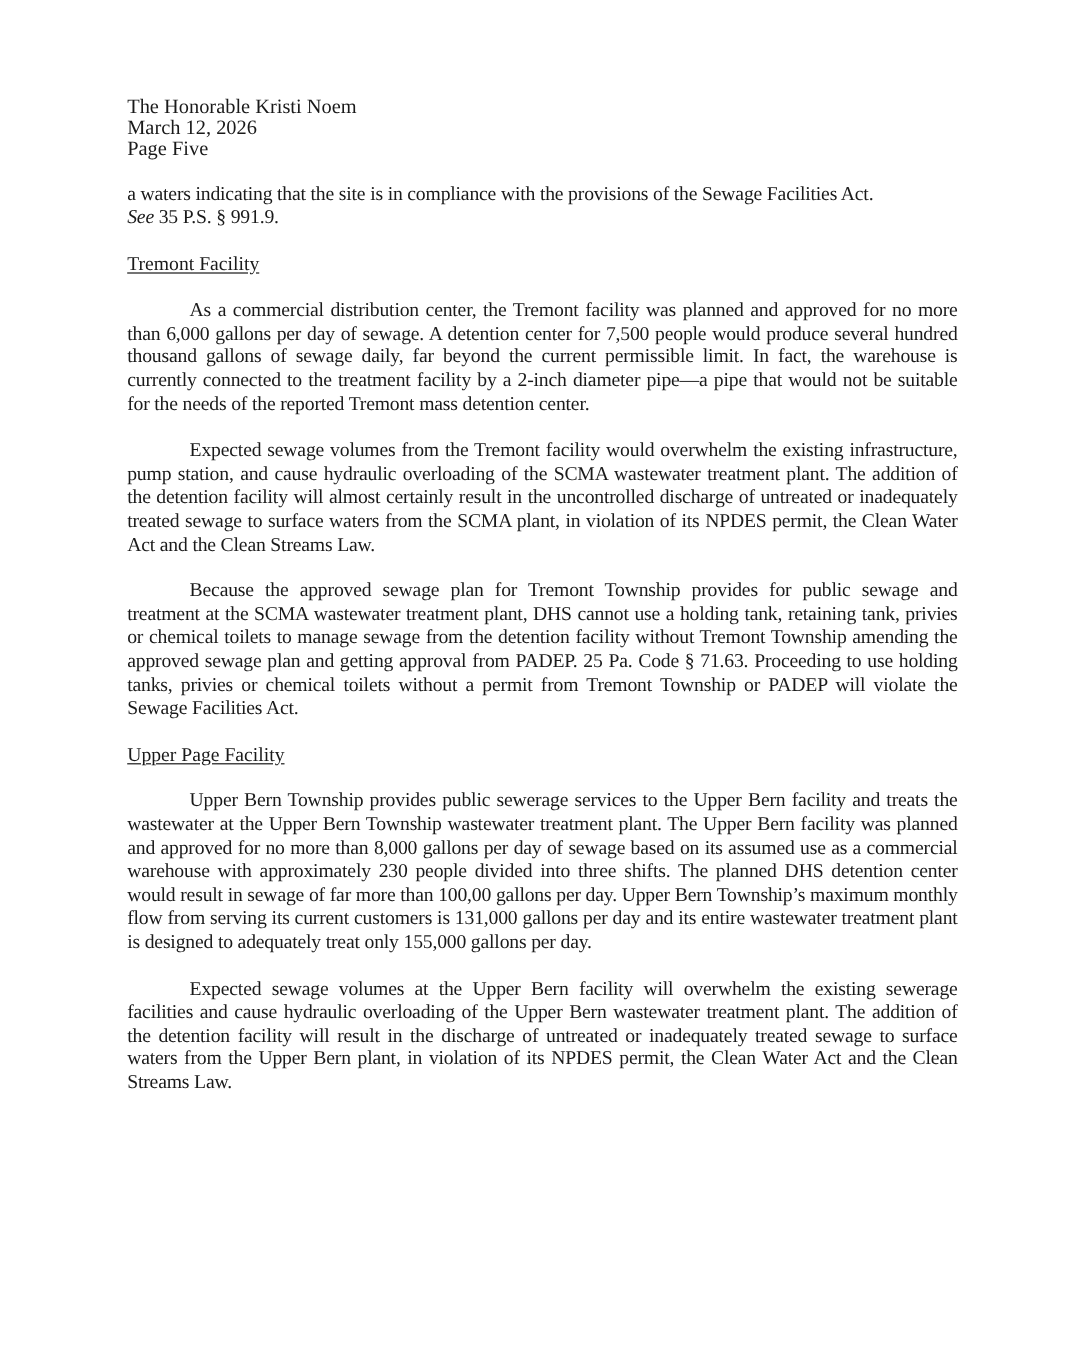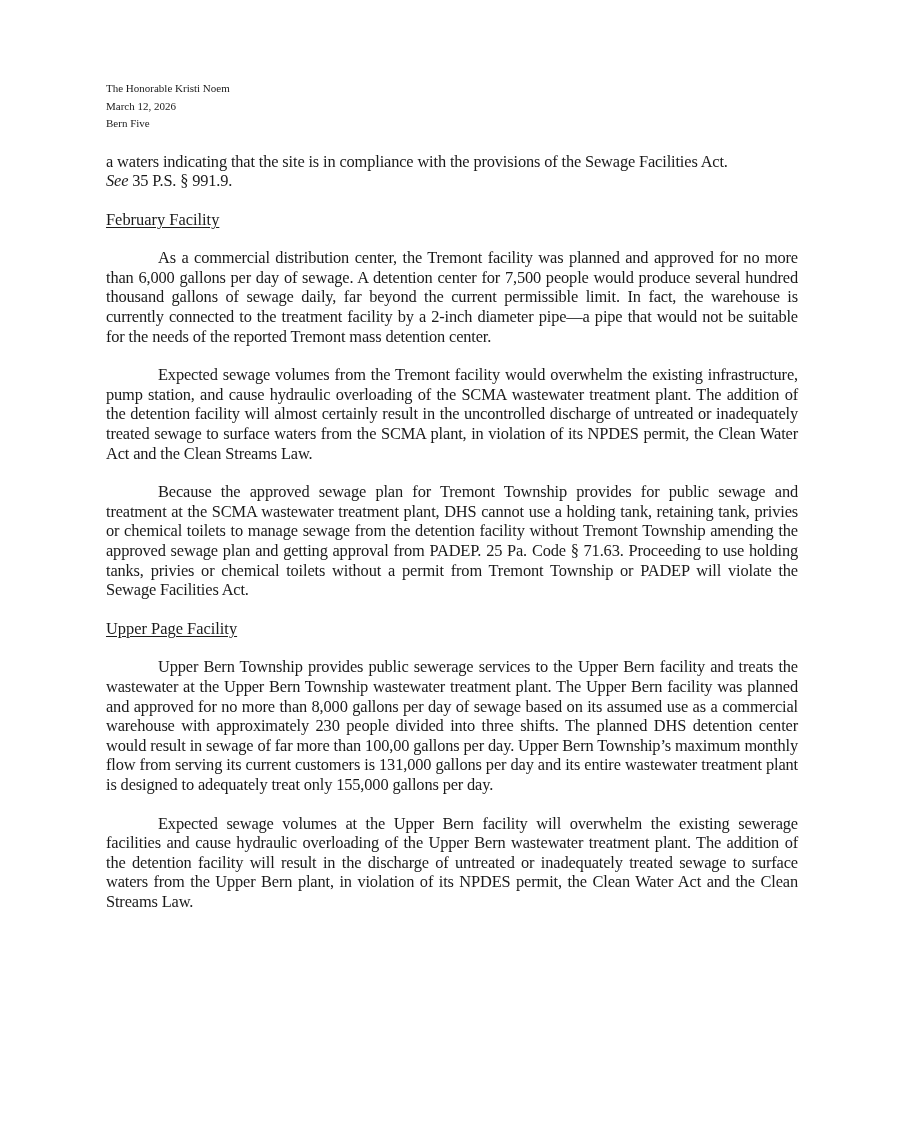--- a/index.html
+++ b/index.html
@@ -15,21 +15,21 @@
       font-family: "Liberation Serif", serif;
       color: #1a1a1a;
     }
     .page {
       position: absolute;
       left: 106px;
       top: 80px;
       width: 692px;
     }
     .header-block {
-      font-size: 11px;
+      font-size: 17px;
       line-height: 17.5px;
       margin-bottom: 19px;
     }
     .header-line { display: block; }
     p {
       margin: 0 0 19px 0;
       font-size: 16.4px;
       line-height: 19.6px;
       text-align: justify;
       letter-spacing: -0.15px;
@@ -46,26 +46,26 @@
     em { }
   </style>
 </head>
 <body>
 
 <div class="page">
 
   <div class="header-block">
     <span class="header-line">The Honorable Kristi Noem</span>
     <span class="header-line">March 12, 2026</span>
-    <span class="header-line">Bern Five</span>
+    <span class="header-line">Page Five</span>
   </div>
 
   <p><span>a waters indicating that the site is in compliance with the provisions of the Sewage Facilities Act.</span><br><em>See</em><span> 35 P.S. § 991.9.</span></p>
 
-  <span class="heading">February Facility</span>
+  <span class="heading">Tremont Facility</span>
   <p class="indent">As a commercial distribution center, the Tremont facility was planned and approved for no more than 6,000 gallons per day of sewage. A detention center for 7,500 people would produce several hundred thousand gallons of sewage daily, far beyond the current permissible limit. In fact, the warehouse is currently connected to the treatment facility by a 2-inch diameter pipe—a pipe that would not be suitable for the needs of the reported Tremont mass detention center.</p>
   <p class="indent">Expected sewage volumes from the Tremont facility would overwhelm the existing infrastructure, pump station, and cause hydraulic overloading of the SCMA wastewater treatment plant. The addition of the detention facility will almost certainly result in the uncontrolled discharge of untreated or inadequately treated sewage to surface waters from the SCMA plant, in violation of its NPDES permit, the Clean Water Act and the Clean Streams Law.</p>
   <p class="indent">Because the approved sewage plan for Tremont Township provides for public sewage and treatment at the SCMA wastewater treatment plant, DHS cannot use a holding tank, retaining tank, privies or chemical toilets to manage sewage from the detention facility without Tremont Township amending the approved sewage plan and getting approval from PADEP. 25 Pa. Code § 71.63. Proceeding to use holding tanks, privies or chemical toilets without a permit from Tremont Township or PADEP will violate the Sewage Facilities Act.</p>
 
   <span class="heading">Upper Page Facility</span>
   <p class="indent">Upper Bern Township provides public sewerage services to the Upper Bern facility and treats the wastewater at the Upper Bern Township wastewater treatment plant. The Upper Bern facility was planned and approved for no more than 8,000 gallons per day of sewage based on its assumed use as a commercial warehouse with approximately 230 people divided into three shifts. The planned DHS detention center would result in sewage of far more than 100,00 gallons per day. Upper Bern Township’s maximum monthly flow from serving its current customers is 131,000 gallons per day and its entire wastewater treatment plant is designed to adequately treat only 155,000 gallons per day.</p>
   <p class="indent">Expected sewage volumes at the Upper Bern facility will overwhelm the existing sewerage facilities and cause hydraulic overloading of the Upper Bern wastewater treatment plant. The addition of the detention facility will result in the discharge of untreated or inadequately treated sewage to surface waters from the Upper Bern plant, in violation of its NPDES permit, the Clean Water Act and the Clean Streams Law.</p>
 
 </div>
 

